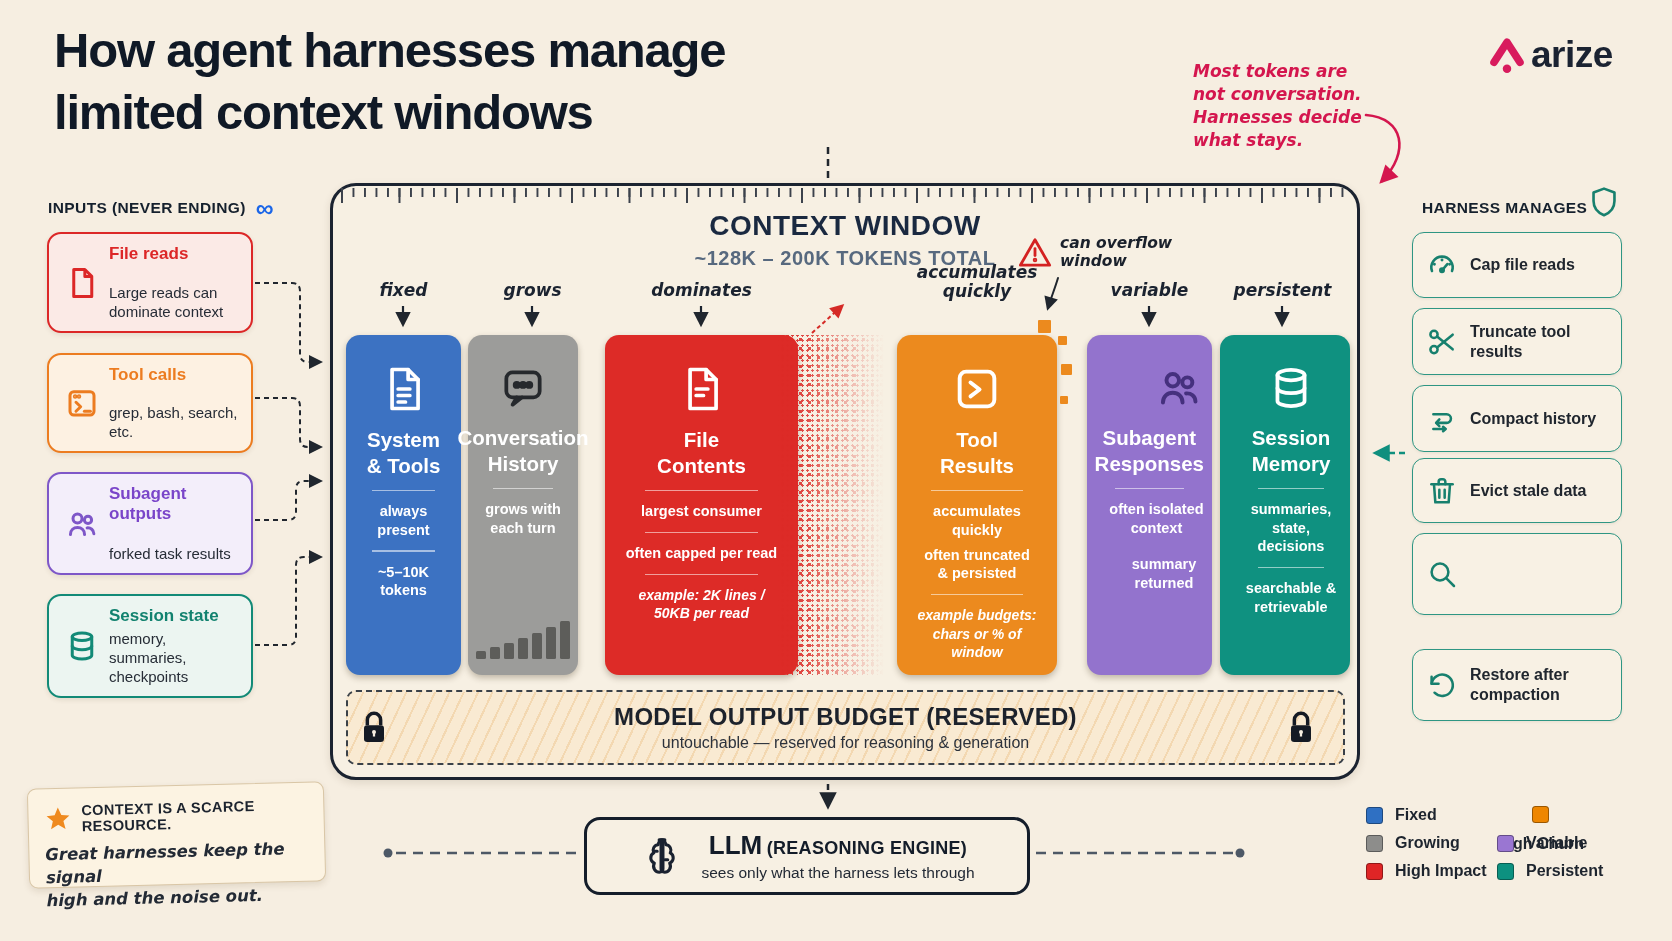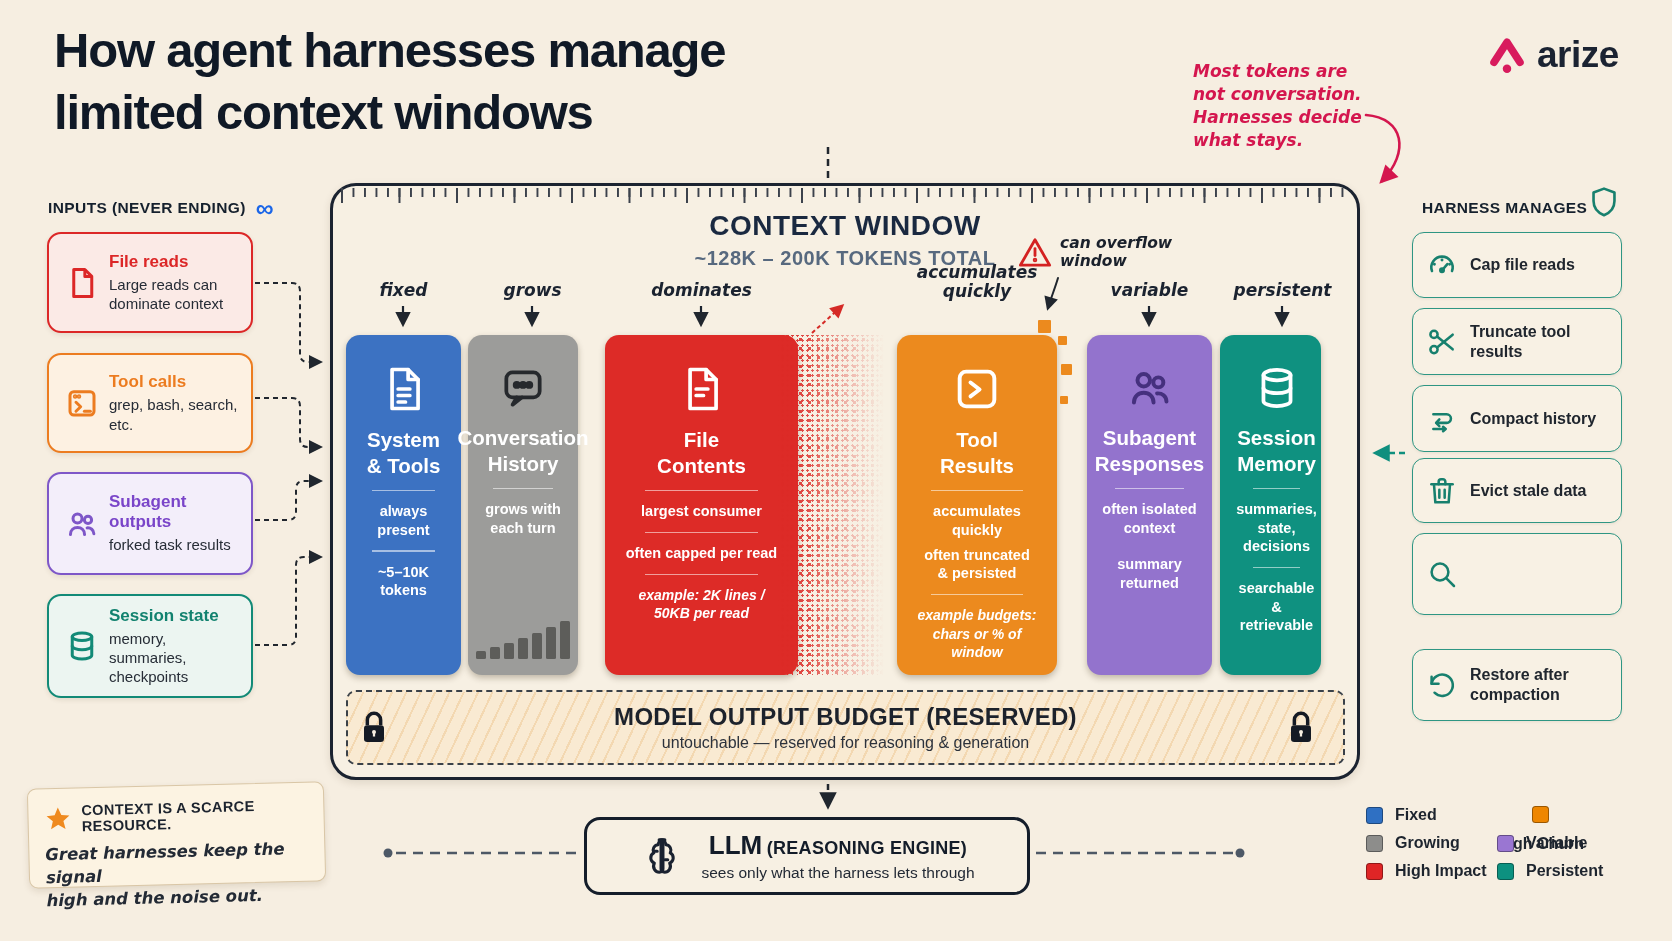--- a/index.html
+++ b/index.html
@@ -3,32 +3,32 @@
 <meta charset="utf-8">
 <style>
   html,body{margin:0;padding:0;background:#e8e2d6;}
   .canvas{position:relative;width:1672px;height:941px;background:#f6eee1;overflow:hidden;
           font-family:"Liberation Sans",sans-serif;color:#1d242e;}
   .abs{position:absolute;}
   svg{display:block;}
 
   
   .title{left:54px;top:20px;font-size:49px;font-weight:800;line-height:1.26;letter-spacing:-1.2px;color:#101926;}
-  .brand{left:1486px;top:34px;display:flex;align-items:center;gap:9px;}
+  .brand{left:1486px;top:34px;display:flex;align-items:center;gap:3px;}
   .brand-word{font-size:37px;font-weight:800;color:#1b2332;letter-spacing:-0.5px;line-height:1;}
 
   
   .hand{font-family:"DejaVu Sans",sans-serif;font-style:italic;font-weight:600;}
   .note{left:1193px;top:60px;width:185px;font-size:17px;line-height:23px;color:#d4164e;}
 
   
   .panel-head{font-size:15.5px;font-weight:800;letter-spacing:0.4px;color:#15202d;display:flex;align-items:center;gap:10px;}
   .infinity{color:#1b66e8;font-size:25px;font-weight:800;line-height:0.8;}
   .icard{left:47px;width:206px;border-radius:14px;border:2px solid;box-sizing:border-box;
-         display:flex;flex-direction:column;justify-content:center;padding:10px 10px 10px 60px;
+         display:flex;flex-direction:column;justify-content:space-between;padding:10px 10px 10px 60px;
          box-shadow:0 2px 5px rgba(70,50,20,0.10);}
   .icard .cicon{position:absolute;left:15px;top:50%;transform:translateY(-50%);}
   .icard h4{margin:0 0 3px 0;font-size:17px;font-weight:800;}
   .icard p{margin:0;font-size:15px;line-height:1.27;color:#262c36;font-weight:500;}
 
   
   .cw-box{left:330px;top:183px;width:1030px;height:597px;border:3px solid #1b2330;border-radius:26px;
           background:#f7f0e3;box-sizing:border-box;box-shadow:0 3px 8px rgba(60,45,20,0.12);}
   .ruler{left:341px;top:188px;width:1008px;height:16px;
      background-image:linear-gradient(to right,#3c424c 2px,transparent 2px),linear-gradient(to right,#3c424c 1.5px,transparent 1.5px);
@@ -274,38 +274,38 @@
   </div>
 
   <div class="abs px" style="left:1038px;top:320px;width:13px;height:13px;"></div>
   <div class="abs px" style="left:1058px;top:336px;width:9px;height:9px;"></div>
   <div class="abs px" style="left:1040px;top:352px;width:8px;height:8px;"></div>
   <div class="abs px" style="left:1061px;top:364px;width:11px;height:11px;"></div>
   <div class="abs px" style="left:1044px;top:381px;width:7px;height:7px;"></div>
   <div class="abs px" style="left:1060px;top:396px;width:8px;height:8px;"></div>
   <div class="abs px" style="left:1047px;top:410px;width:6px;height:6px;"></div>
 
-  <div class="abs col" style="left:1087px;width:125px;background:#9373cd;">
+  <div class="abs col" style="left:1087px;width:125px;background:#9373cd;align-items:flex-end;">
     <span class="icon">
       <svg width="50" height="50" viewBox="0 0 24 24" fill="none" stroke="#45307e" stroke-width="1.9" stroke-linecap="round" stroke-linejoin="round">
         <circle cx="9" cy="8.3" r="3"></circle>
           <path d="M4.3 19c0-3 2.1-4.7 4.7-4.7S13.7 16 13.7 19"></path>
         <circle cx="16" cy="9.3" r="2.4"></circle>
           <path d="M15.4 14.6c2.4-.2 4.4 1.3 4.5 3.9"></path>
       </svg>
     </span>
     <h3><span>Subagent</span><br>
         <span>Responses</span></h3>
     <div class="divider"></div>
     <div class="detail" style="max-width:95px;">often isolated context</div>
     <div style="height:18px;"></div>
     <div class="detail" style="max-width:80px;">summary returned</div>
   </div>
 
-  <div class="abs col" style="left:1220px;width:101px;background:#0f9180;padding-left:20px;">
+  <div class="abs col" style="left:1220px;width:130px;background:#0f9180;padding-left:20px;">
     <span class="icon">
       <svg width="50" height="50" viewBox="0 0 24 24" fill="none" stroke="#fff" stroke-width="1.8" stroke-linecap="round">
         <ellipse cx="12" cy="5.8" rx="6.5" ry="2.5"></ellipse>
         <path d="M5.5 5.8v12.4c0 1.4 2.9 2.5 6.5 2.5s6.5-1.1 6.5-2.5V5.8"></path>
         <path d="M5.5 12c0 1.4 2.9 2.5 6.5 2.5s6.5-1.1 6.5-2.5"></path>
       </svg>
     </span>
     <h3><span>Session</span><br>
         <span>Memory</span></h3>
     <div class="divider"></div>

